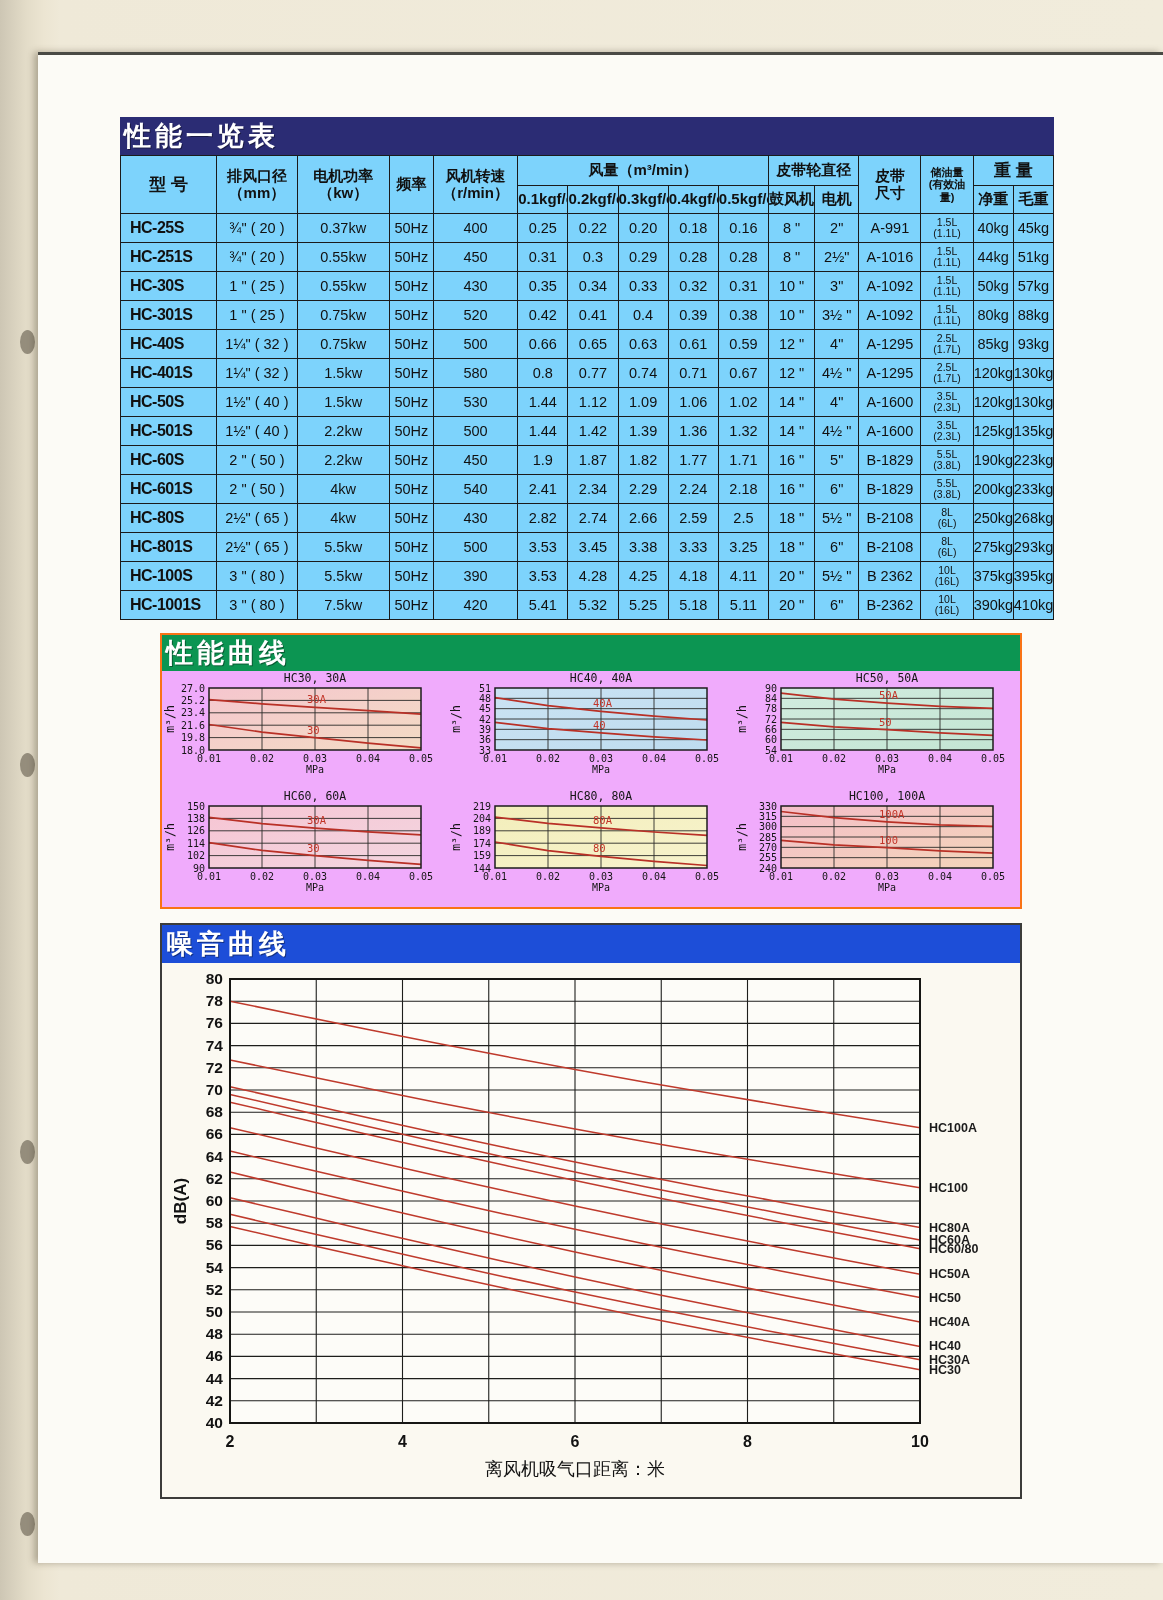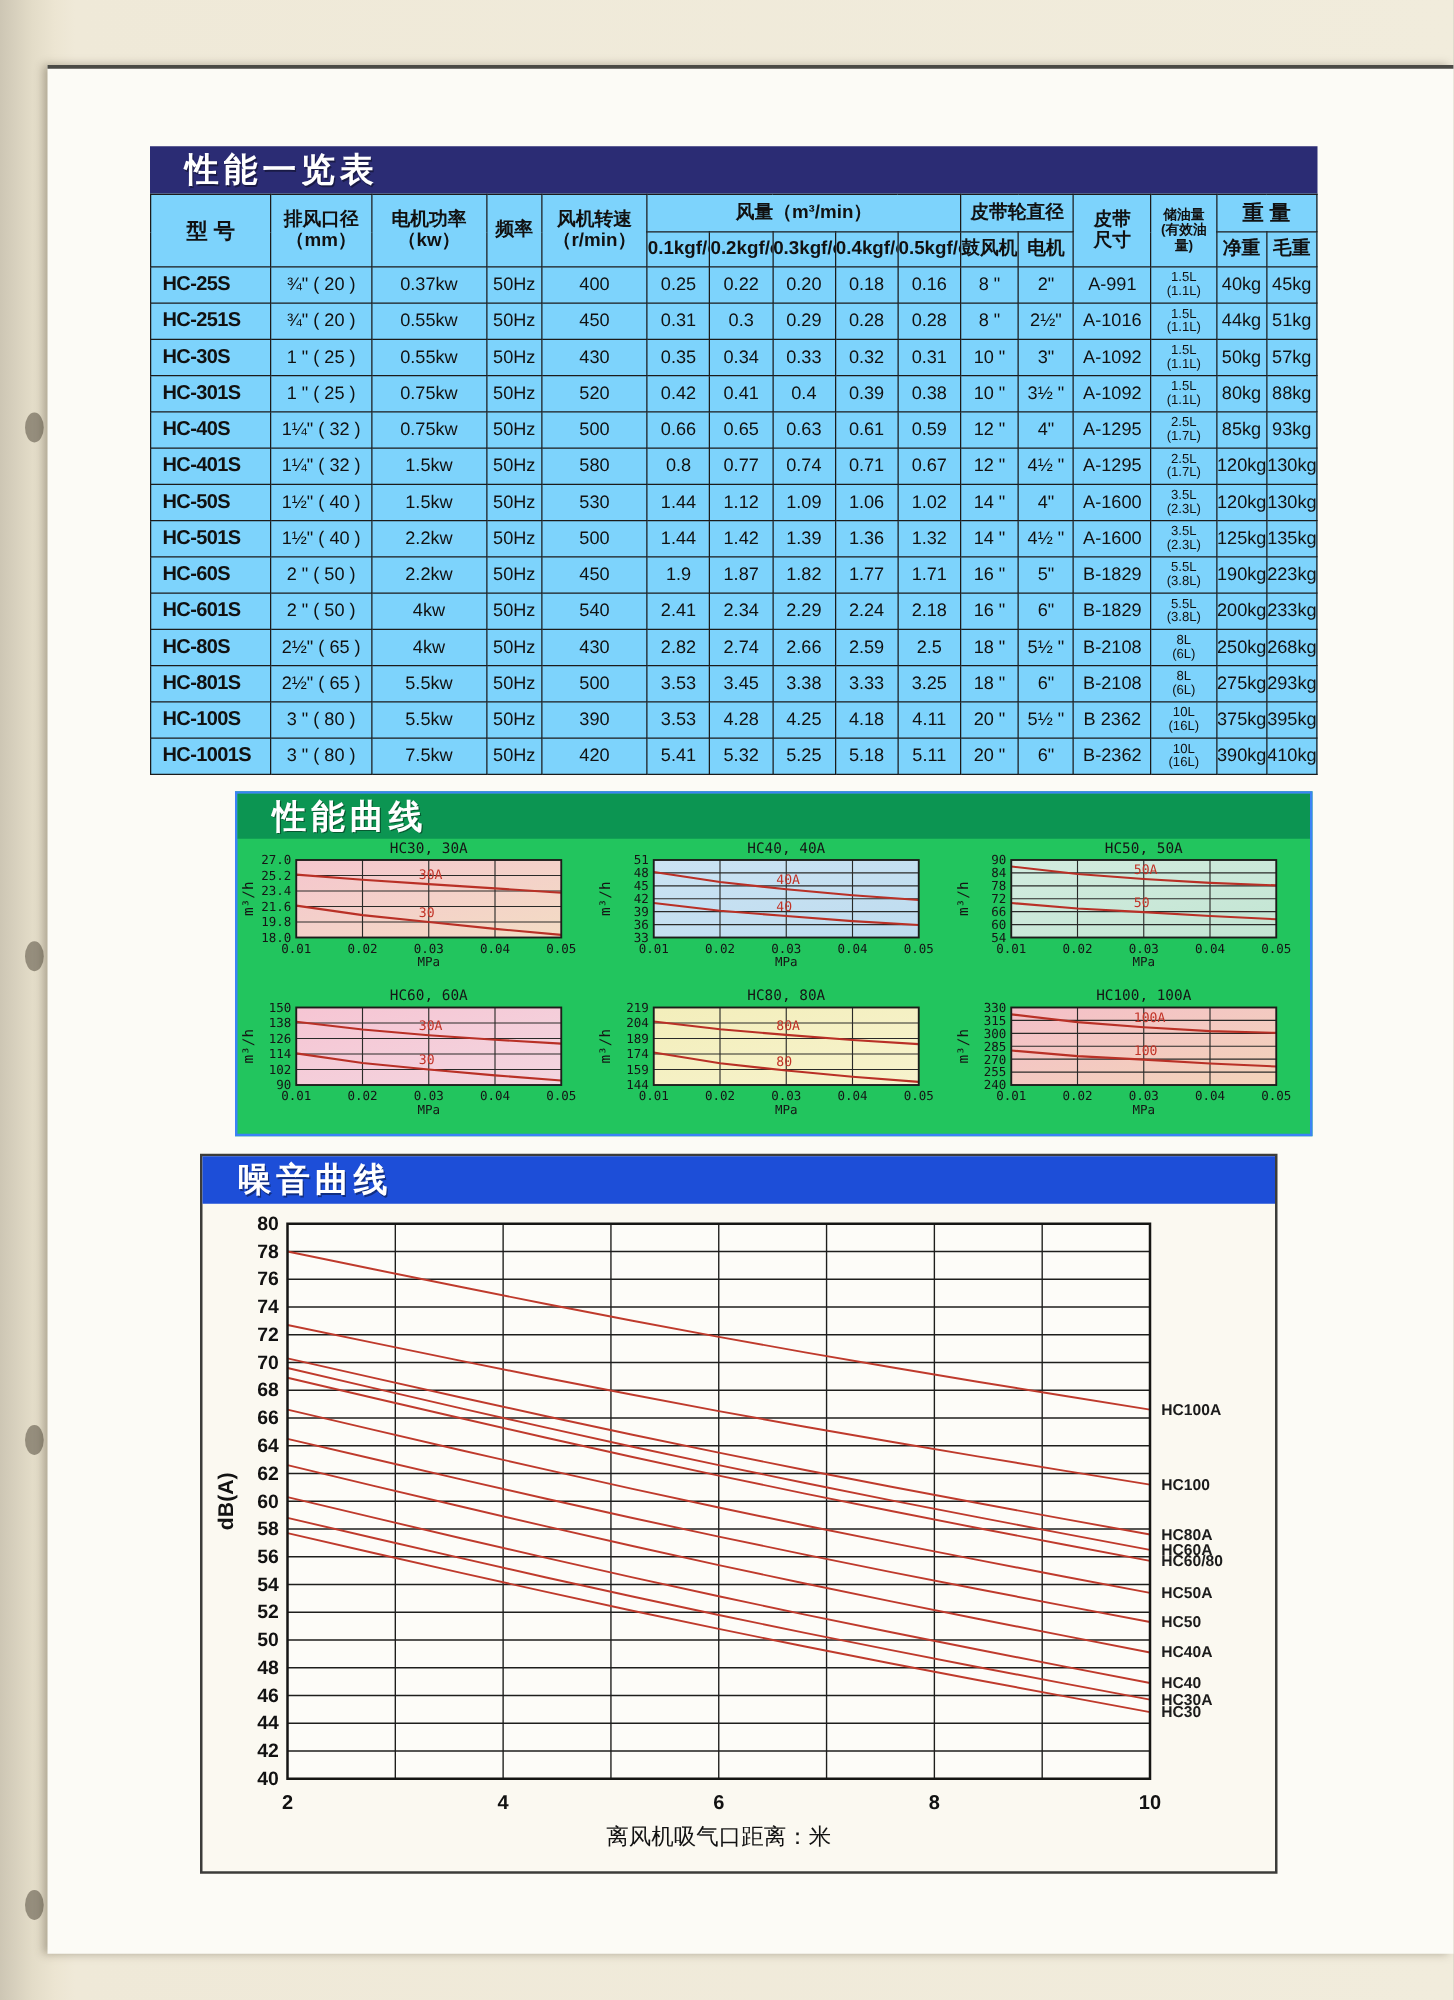--- a/index.html
+++ b/index.html
@@ -2,41 +2,41 @@
 <html><head>
 <meta charset="utf-8">
 <style>
   html,body{margin:0;padding:0;}
   body{background:#b9b3a4;font-family:"Liberation Sans",sans-serif;}
   .scan{position:relative;width:1163px;height:1600px;overflow:hidden;
         background:linear-gradient(90deg,#cdc6b4 0px,#e3dcc8 26px,#ece5d2 44px,#efe9d8 60px,#f1ecdc 100%);}
   .mark{position:absolute;left:20px;width:15px;height:24px;background:#6b6455;border-radius:50%;opacity:.65;}
   .page{position:absolute;left:38px;top:52px;width:1125px;height:1508px;background:#fcfbf6;
         border-top:3px solid #4a4a45;box-shadow:-4px 0 7px rgba(60,50,30,.35);}
-  .band{height:38px;display:flex;align-items:center;padding-left:28px;box-sizing:border-box;}
+  .band{height:38px;display:flex;align-items:center;padding-left:4px;box-sizing:border-box;}
   .band span{font-size:27px;font-weight:bold;color:#ffffff;letter-spacing:4px;
              text-shadow:1px 1px 0 rgba(0,0,0,.4);}
   .navy{background:#2b2c74;}
   .green{background:#0c9552;height:36px;}
   .red{background:#1d4ed8;}
   .sec-table{position:absolute;left:82px;top:62px;width:934px;}
   table{border-collapse:collapse;width:100%;table-layout:fixed;background:#7dd3fc;}
   th,td{border:1.6px solid #1b1b1b;text-align:center;padding:0;white-space:pre-line;
         line-height:1.12;color:#111;overflow:hidden;}
   thead tr.h1{height:30px;} thead tr.h2{height:28px;}
   thead th{font-size:15px;font-weight:bold;}
   th.big{font-size:17px;}
   th.th-press{font-size:15px;}
   th.th-oil{font-size:11px;line-height:1.1;}
   tbody tr{height:29px;}
   td{font-size:14.5px;}
   td.model{font-size:16px;font-weight:bold;text-align:left;padding-left:9px;letter-spacing:-.5px;}
   td.oil{font-size:10.5px;line-height:1.02;text-align:center;}
   .sec-curves{position:absolute;left:122px;top:578px;width:862px;height:276px;
-              border:2px solid #3b82f6;background:#22c55e;box-sizing:border-box;margin-left:28px;}
+              border:2px solid #f97316;background:#f0abfc;box-sizing:border-box;}
   .charts{display:flex;flex-wrap:wrap;justify-content:space-between;padding:1px 1px 0 1px;}
   .chart-cell{width:284px;height:118px;}
   .sec-noise{position:absolute;left:122px;top:868px;width:862px;height:576px;
              border:2px solid #3c3c3a;background:#fbf9f1;box-sizing:border-box;}
   #noise-chart{padding-left:2px;}
   svg text{font-family:"DejaVu Sans Mono","Liberation Sans",monospace;}
   svg text.sans{font-family:"Liberation Sans",sans-serif;}
 </style>
 </head>
 <body>

